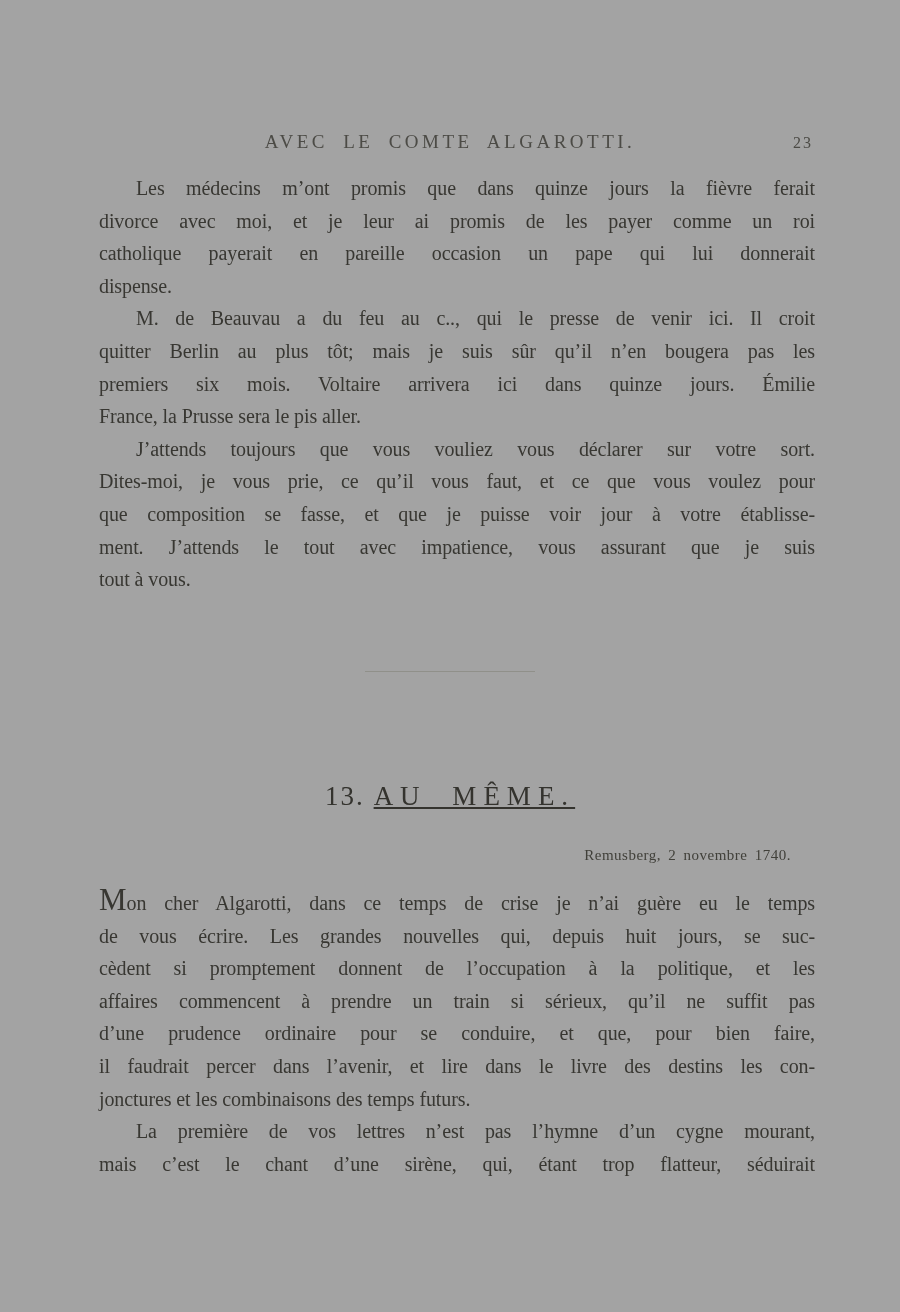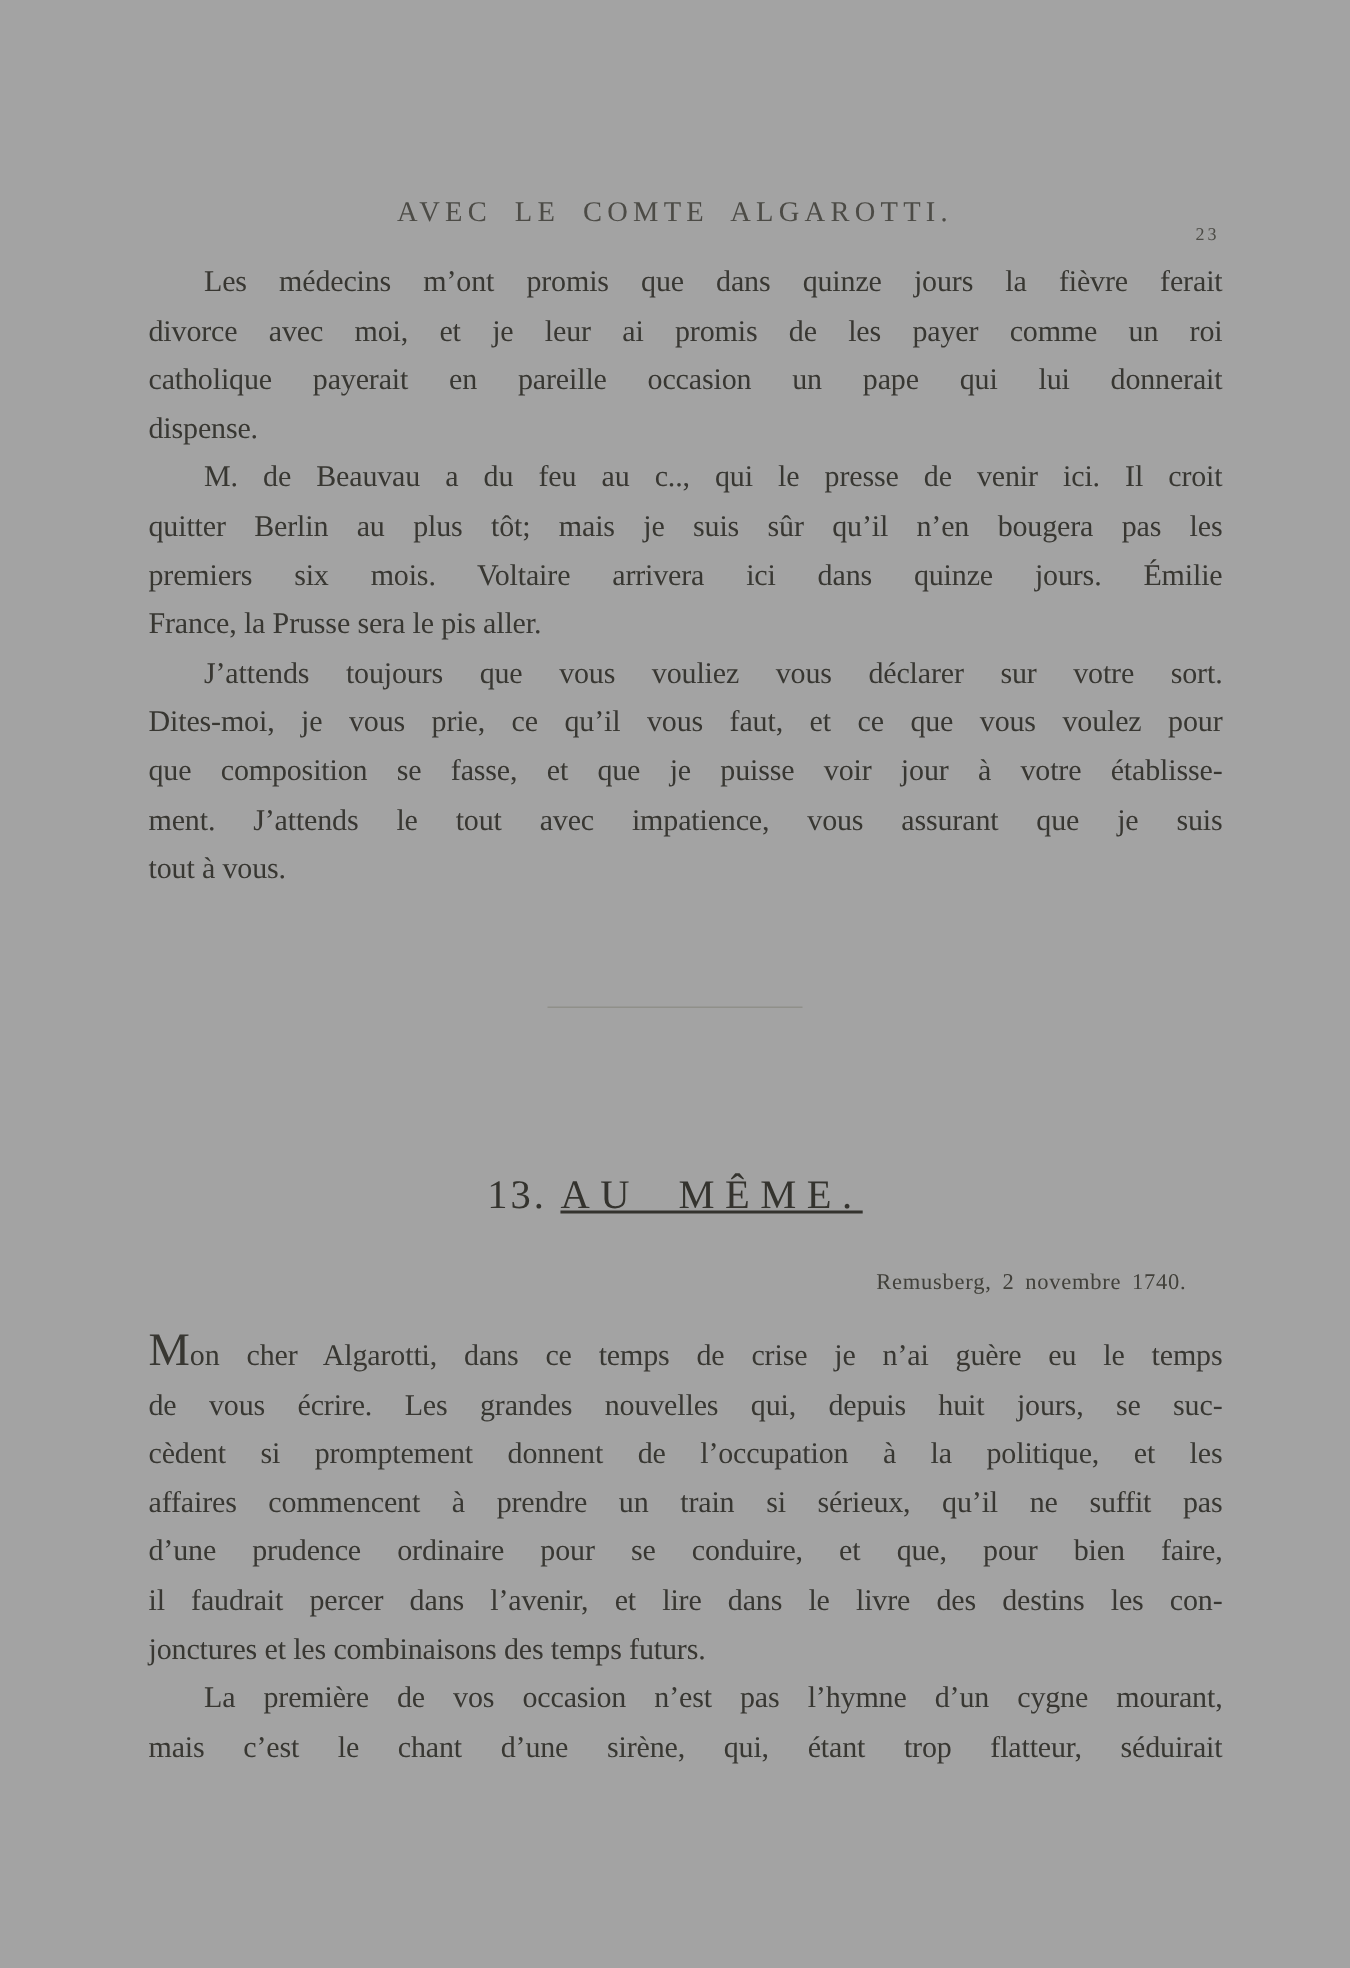--- a/index.html
+++ b/index.html
@@ -26,22 +26,22 @@
     height: 28px;
     text-align: center;
     font-size: 19px;
     letter-spacing: 3.5px;
     word-spacing: 7px;
     color: #4c4b46;
   }
   .pagenum {
     position: absolute;
     right: 2px;
-    top: 18px;
-    font-size: 12px;
+    top: 3px;
+    font-size: 16px;
     letter-spacing: 2px;
     color: #4c4b46;
   }
 
   
   .body-block {
     position: absolute;
     left: 85px;
     width: 730px;
     font-size: 20px;
@@ -151,17 +151,17 @@
 
   <section class="body-block letter13">
     <div class="ln"><span class="initial">M</span><span>on cher Algarotti, dans ce temps de crise je n’ai guère eu le temps</span></div>
     <div class="ln">de vous écrire.  Les grandes nouvelles qui, depuis huit jours, se suc-</div>
     <div class="ln">cèdent si promptement donnent de l’occupation à la politique, et les</div>
     <div class="ln">affaires commencent à prendre un train si sérieux, qu’il ne suffit pas</div>
     <div class="ln">d’une prudence ordinaire pour se conduire, et que, pour bien faire,</div>
     <div class="ln">il faudrait percer dans l’avenir, et lire dans le livre des destins les con-</div>
     <div class="ln last">jonctures et les combinaisons des temps futurs.</div>
 
-    <div class="ln first">La première de vos occasion n’est pas l’hymne d’un cygne mourant,</div>
+    <div class="ln first">La première de vos lettres n’est pas l’hymne d’un cygne mourant,</div>
     <div class="ln">mais c’est le chant d’une sirène, qui, étant trop flatteur, séduirait</div>
   </section>
 
 </div>
 
 </body></html>

